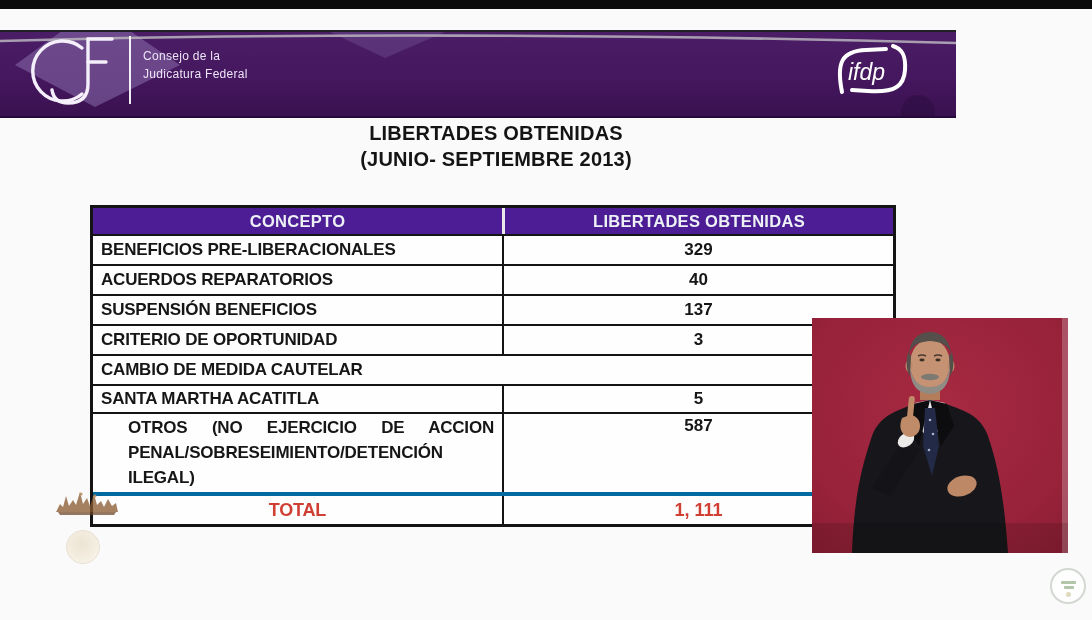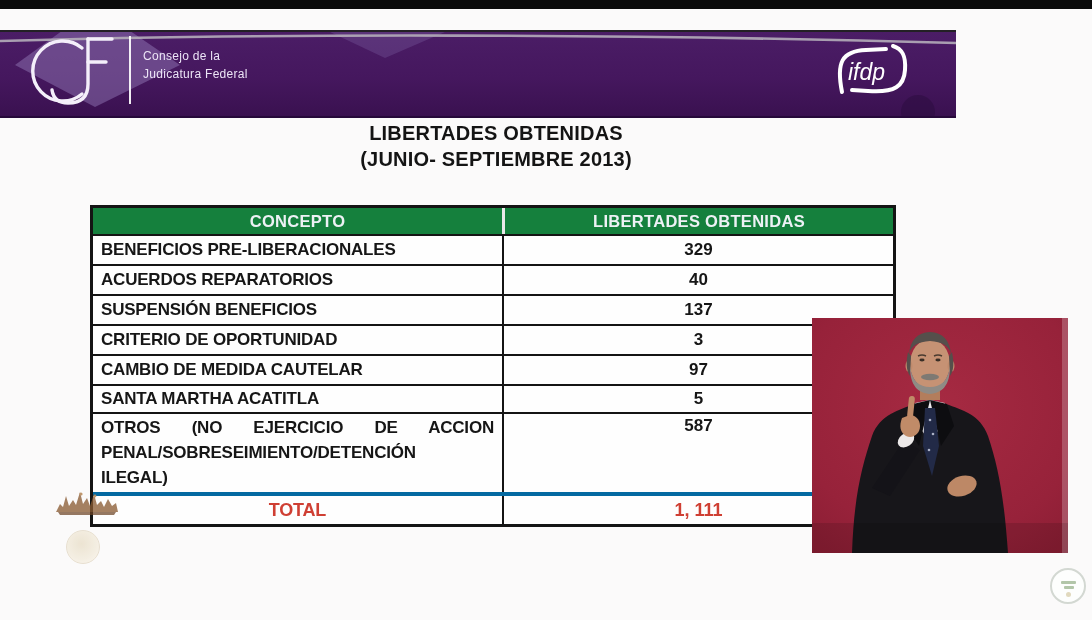--- a/index.html
+++ b/index.html
@@ -26,31 +26,31 @@
   .title{
     position:absolute;left:246px;top:120px;width:500px;text-align:center;
     color:#141414;font-weight:bold;font-size:20px;line-height:26px;letter-spacing:.2px;
   }
   
   .tbl{
     position:absolute;left:90px;top:205px;width:806px;box-sizing:border-box;
     border:3px solid #141414;background:#fefefe;z-index:2;
   }
   .trow{display:grid;grid-template-columns:409px 1fr;border-top:2px solid #141414;}
-  .trow.thead{border-top:none;background:#15803d;}
+  .trow.thead{border-top:none;background:#4c1d95;}
   .trow.total{border-top:4px solid #0369a1;}
   .c1,.c2{display:flex;align-items:center;box-sizing:border-box;font-weight:bold;color:#161616;}
   .c1{padding:0 8px;font-size:17px;letter-spacing:-0.2px;}
   .c2{justify-content:center;border-left:2px solid #141414;font-size:17px;}
   .thead .c1,.thead .c2{justify-content:center;color:#edf1f5;font-size:16.5px;letter-spacing:.3px;}
   .thead .c2{border-left:3px solid #e9e9e9;}
   .h26{height:26px}.h28{height:28px}.h78{height:78px}
   .otros .c1{display:block;padding-top:1px;}
   .otros .c2{align-items:flex-start;padding-top:2px;}
-  .jline{display:block;text-align:justify;text-align-last:justify;line-height:25px;}
+  .jline{display:block;text-align:justify;text-align-last:justify;line-height:25px;margin-left:27px;}
   .jlast{text-align-last:left;}
   .total .c1,.total .c2{justify-content:center;font-size:18px;}
   
   .interp{
     position:absolute;left:812px;top:318px;width:256px;height:235px;z-index:6;
     box-shadow:inset 0 0 0 1px rgba(110,15,30,.8);
   }
   
   .wm-skyline{position:absolute;left:54px;top:484px;z-index:7;opacity:.9;filter:blur(.4px);}
   .wm-seal{
@@ -126,21 +126,20 @@
     <div class="trow h28">
       <div class="c1">SUSPENSIÓN BENEFICIOS</div>
       <div class="c2">137</div>
     </div>
     <div class="trow h28">
       <div class="c1">CRITERIO DE OPORTUNIDAD</div>
       <div class="c2">3</div>
     </div>
     <div class="trow h28">
       <div class="c1">CAMBIO DE MEDIDA CAUTELAR</div>
-      <div class="c2">97</div>
     </div>
     <div class="trow h26">
       <div class="c1">SANTA MARTHA ACATITLA</div>
       <div class="c2">5</div>
     </div>
     <div class="trow otros h78">
       <div class="c1">
         <span class="jline">OTROS (NO EJERCICIO DE ACCION</span>
         <span class="jline">PENAL/SOBRESEIMIENTO/DETENCIÓN</span>
         <span class="jline jlast">ILEGAL)</span>

